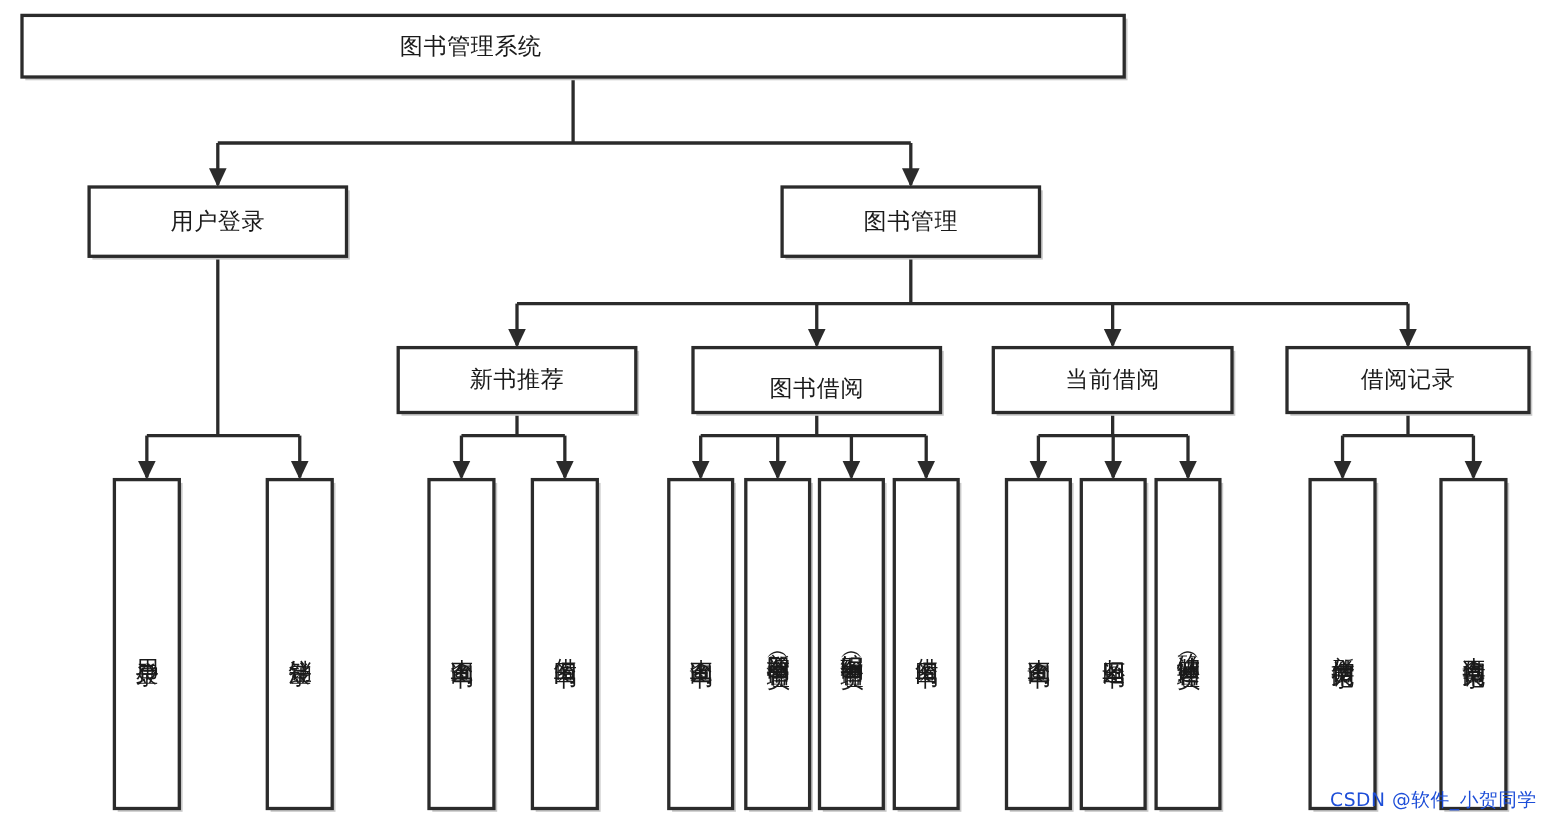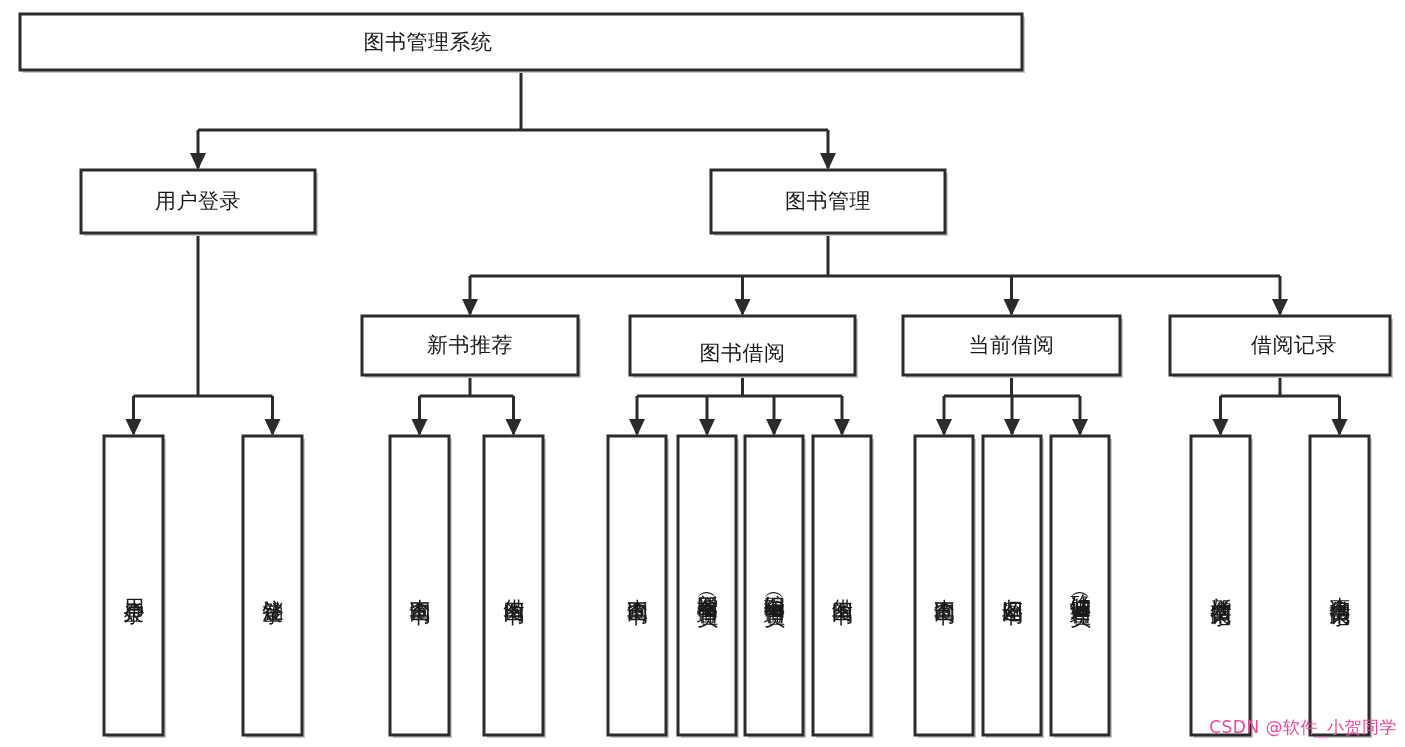--- a/index.html
+++ b/index.html
@@ -66,21 +66,21 @@
     font-size: 21px;
     letter-spacing: 2px;
     line-height: 1;
     pointer-events: none;
   }
   .watermark {
     position: absolute;
     right: 8px;
     bottom: 8px;
     font-size: 17px;
-    color: #ec4899;
+    color: #1d4ed8;
     letter-spacing: 0.5px;
     white-space: nowrap;
     pointer-events: none;
   }
 </style>
 </head>
 <body>
 
 <div id="diagram-root">
 
@@ -183,21 +183,21 @@
       </g>
   </svg>
 
   <div id="label-layer">
       <div class="node-label-h" style="left: 20px; top: 14px; width: 816px; height: 56px;">图书管理系统</div>
       <div class="node-label-h" style="left: 81px; top: 170px; width: 234px; height: 63px;">用户登录</div>
       <div class="node-label-h" style="left: 711px; top: 170px; width: 234px; height: 63px; border-radius: 23px;">图书管理</div>
       <div class="node-label-h" style="left: 362px; top: 316px; width: 216px; height: 59px;">新书推荐</div>
       <div class="node-label-h" style="left: 630px; top: 316px; width: 225px; height: 74px;">图书借阅</div>
       <div class="node-label-h" style="left: 903px; top: 316px; width: 217px; height: 59px;">当前借阅</div>
-      <div class="node-label-h" style="left: 1170px; top: 316px; width: 220px; height: 59px; padding-left: 14px;">借阅记录</div>
+      <div class="node-label-h" style="left: 1170px; top: 316px; width: 220px; height: 59px;">借阅记录</div>
       <div class="node-label-v" style="left: 104px; top: 436px; width: 59px; height: 299px;">用户登录</div>
       <div class="node-label-v" style="left: 243px; top: 436px; width: 59px; height: 299px;">注销登录</div>
       <div class="node-label-v" style="left: 390px; top: 436px; width: 59px; height: 299px;">查询图书</div>
       <div class="node-label-v" style="left: 484px; top: 436px; width: 59px; height: 299px;">借阅图书</div>
       <div class="node-label-v" style="left: 608px; top: 436px; width: 58px; height: 299px;">查询图书</div>
       <div class="node-label-v" style="left: 678px; top: 436px; width: 58px; height: 299px;">新增图书（管理员）</div>
       <div class="node-label-v" style="left: 745px; top: 436px; width: 58px; height: 299px;">编辑图书（管理员）</div>
       <div class="node-label-v" style="left: 813px; top: 436px; width: 58px; height: 299px;">借阅图书</div>
       <div class="node-label-v" style="left: 915px; top: 436px; width: 58px; height: 299px;">查询图书</div>
       <div class="node-label-v" style="left: 983px; top: 436px; width: 58px; height: 299px;">归还图书</div>

